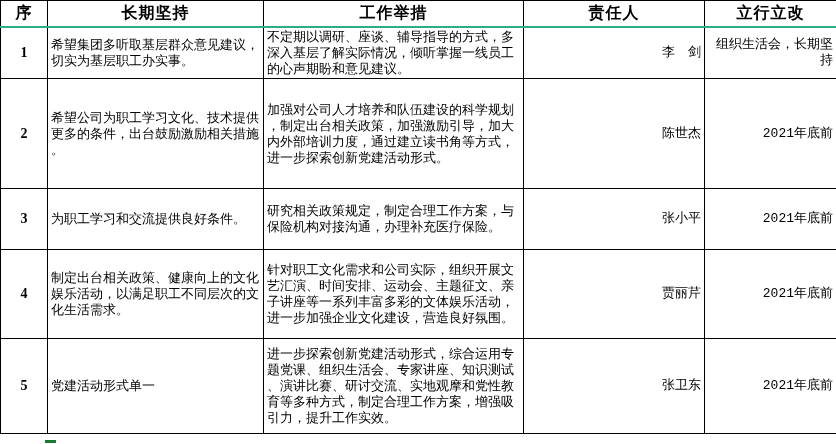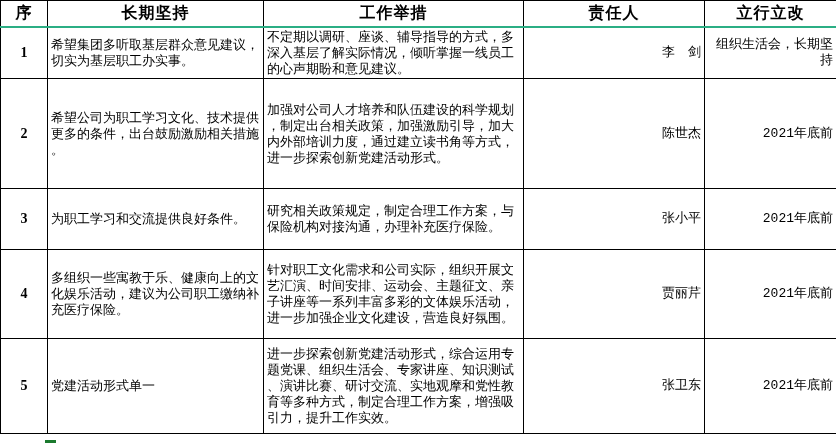--- a/index.html
+++ b/index.html
@@ -96,21 +96,21 @@
       </tr>
       <tr class="r3">
         <td class="c-no">3</td>
         <td class="c-item">为职工学习和交流提供良好条件。</td>
         <td class="c-measures">研究相关政策规定，制定合理工作方案，与保险机构对接沟通，办理补充医疗保险。</td>
         <td class="c-person">张小平</td>
         <td class="c-schedule">2021年底前</td>
       </tr>
       <tr class="r4">
         <td class="c-no">4</td>
-        <td class="c-item">多组织一些寓教于乐、健康向上的文化娱乐活动，建议为公司职工缴纳补充医疗保险。</td>
+        <td class="c-item">制定出台相关政策、健康向上的文化娱乐活动，以满足职工不同层次的文化生活需求。</td>
         <td class="c-measures">针对职工文化需求和公司实际，组织开展文艺汇演、时间安排、运动会、主题征文、亲子讲座等一系列丰富多彩的文体娱乐活动，进一步加强企业文化建设，营造良好氛围。</td>
         <td class="c-person">贾丽芹</td>
         <td class="c-schedule">2021年底前</td>
       </tr>
       <tr class="r5">
         <td class="c-no">5</td>
         <td class="c-item">党建活动形式单一</td>
         <td class="c-measures">进一步探索创新党建活动形式，综合运用专题党课、组织生活会、专家讲座、知识测试、演讲比赛、研讨交流、实地观摩和党性教育等多种方式，制定合理工作方案，增强吸引力，提升工作实效。</td>
         <td class="c-person">张卫东</td>
         <td class="c-schedule">2021年底前</td>

